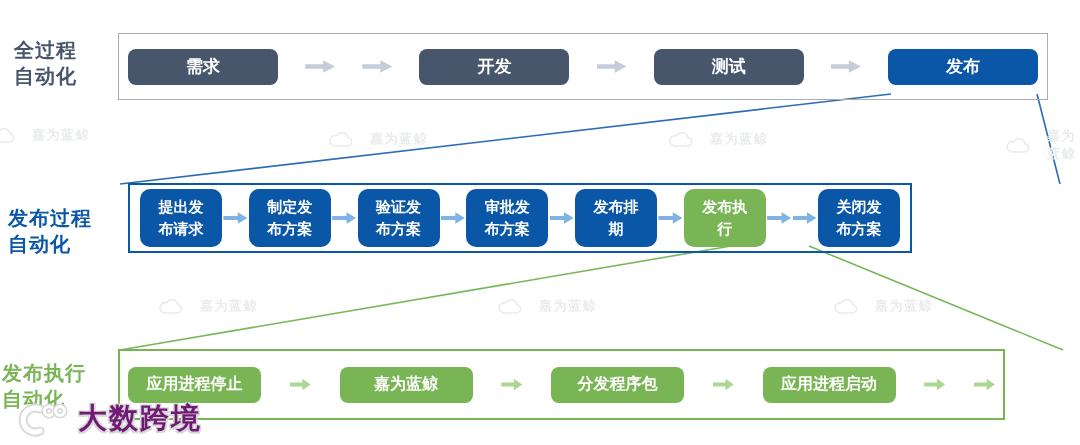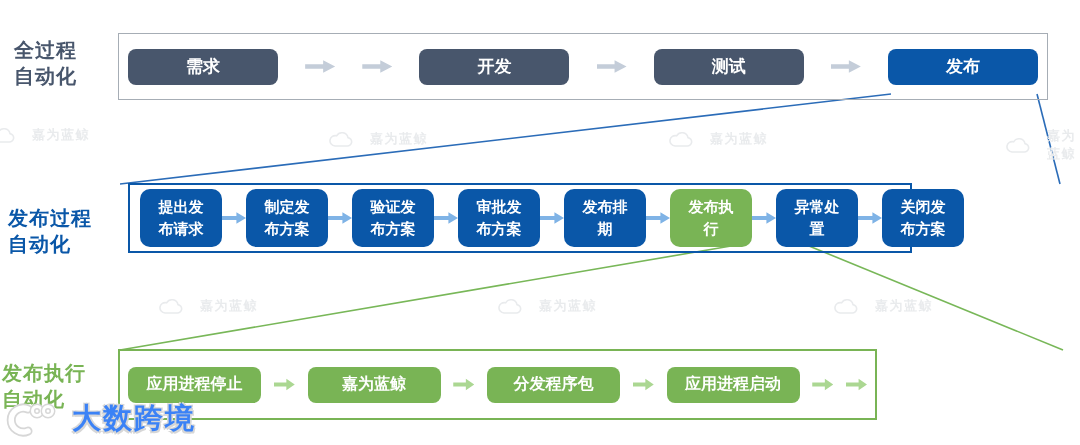--- a/index.html
+++ b/index.html
@@ -47,22 +47,22 @@
   .r3 .arrow{width:21px;height:13px;background:var(--arrow-bottom,#abd792);}
 
   .wm{
     position:absolute;display:flex;align-items:center;gap:17px;
     color:var(--watermark,#e9ebed);font-size:13px;font-weight:bold;
     letter-spacing:1.5px;z-index:1;user-select:none;
   }
   .wm svg{display:block;flex:none;}
 
   .footer-wm{
-    position:absolute;left:4px;top:399px;display:flex;align-items:center;gap:16px;
-    z-index:3;color:#3b82f6;font-size:29px;font-weight:bold;letter-spacing:2px;
+    position:absolute;left:16px;top:399px;display:flex;align-items:center;gap:10px;
+    z-index:3;color:#701a75;font-size:29px;font-weight:bold;letter-spacing:2px;
     text-shadow:-1.5px -1.5px 0 #d7d7d7,1.5px -1.5px 0 #d7d7d7,
                 -1.5px 1.5px 0 #d7d7d7,1.5px 1.5px 0 #d7d7d7;
     user-select:none;
   }
 </style>
 </head>
 <body>
 
 <svg class="overlay" viewBox="0 0 1080 445">
   <line class="line-blue" x1="891" y1="94" x2="120" y2="184"></line>
@@ -141,30 +141,28 @@
   <span class="arrow"></span>
   <div class="box blue">审批发
 布方案</div>
   <span class="arrow"></span>
   <div class="box blue">发布排
 期</div>
   <span class="arrow"></span>
   <div class="box green">发布执
 行</div>
   <span class="arrow"></span>
-  <div class="box blue">异常处
-置</div>
   <span class="arrow"></span>
   <div class="box blue">关闭发
 布方案</div>
 </div>
 
 <div class="row-label lbl3" style="left:2px;top:361px;width:104px;">发布执行
 自动化</div>
-<div class="container r3" style="left:118px;top:349px;width:759px;height:71px;">
+<div class="container r3" style="left:118px;top:349px;width:887px;height:71px;">
   <div class="box green">应用进程停止</div>
   <span class="arrow"></span>
   <div class="box green">嘉为蓝鲸</div>
   <span class="arrow"></span>
   <div class="box green">分发程序包</div>
   <span class="arrow"></span>
   <div class="box green">应用进程启动</div>
   <span class="arrow"></span>
   <span class="arrow"></span>
 </div>

